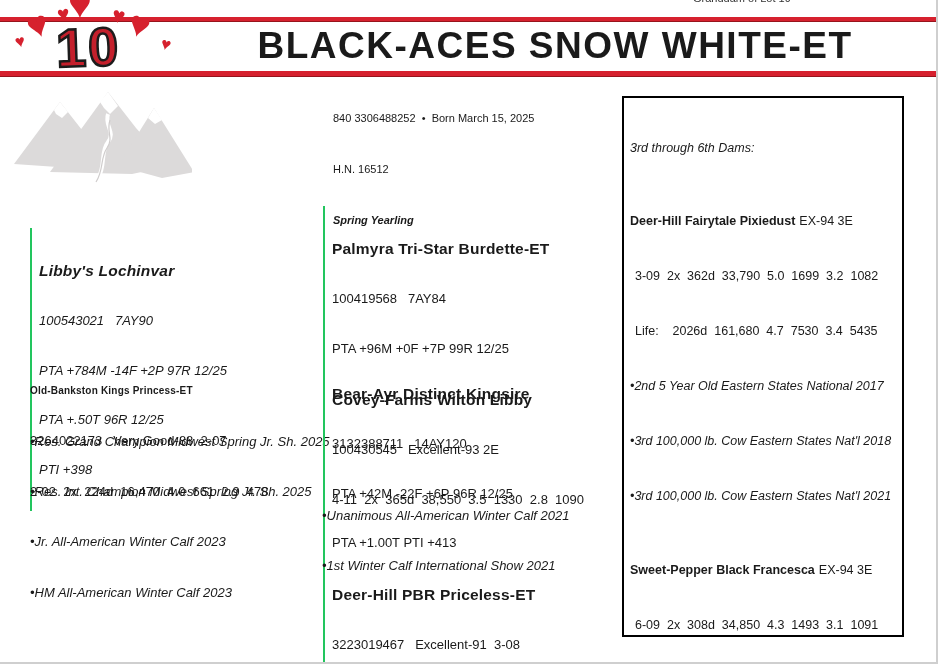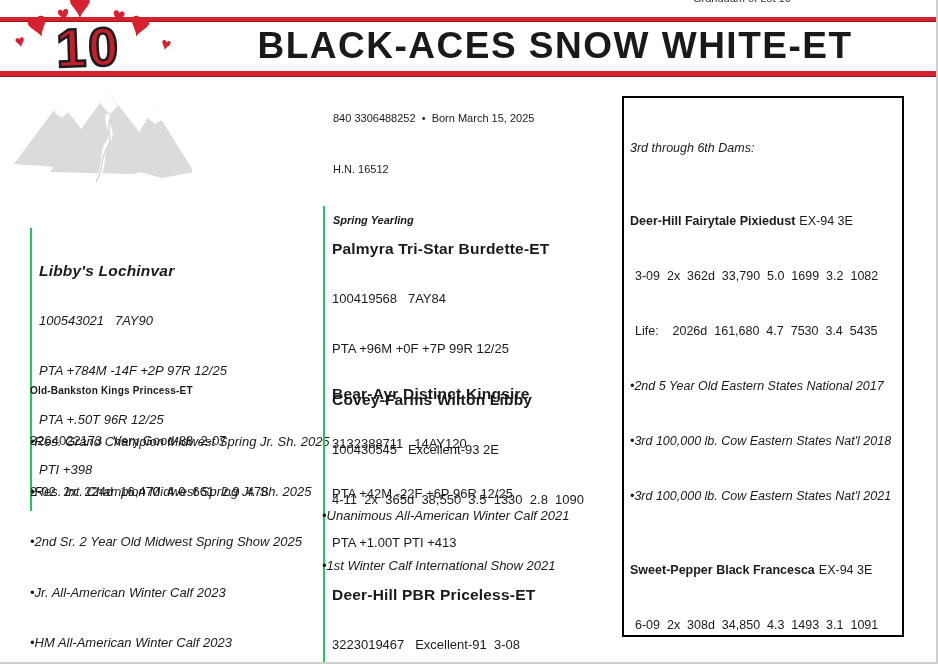--- a/index.html
+++ b/index.html
@@ -103,21 +103,20 @@
   </div>
 
   <div class="abs ped2" style="top:348px; left:30px;">
     <span class="line h">Old-Bankston Kings Princess-ET</span>
     <span class="line">3264022173   Very Good-88  2-07</span>
     <span class="line">2-02  2x  224d  16,470  4.0  661  2.9  478</span>
   </div>
   <div class="abs bullets" style="top:400px; left:30px;">
     <span class="line">•Res. Grand Champion Midwest Spring Jr. Sh. 2025</span>
     <span class="line">•Res. Int. Champion Midwest Spring Jr. Sh. 2025</span>
-    <span class="line">•2nd Sr. 2 Year Old Midwest Spring Show 2025</span>
     <span class="line">•Jr. All-American Winter Calf 2023</span>
     <span class="line">•HM All-American Winter Calf 2023</span>
     
     
   </div>
 
   <div class="abs ped bracket" style="top:206px; left:323px;">
     <span class="line h">Palmyra Tri-Star Burdette-ET</span>
     <span class="line">100419568   7AY84</span>
     <span class="line">PTA +96M +0F +7P 99R 12/25</span>

